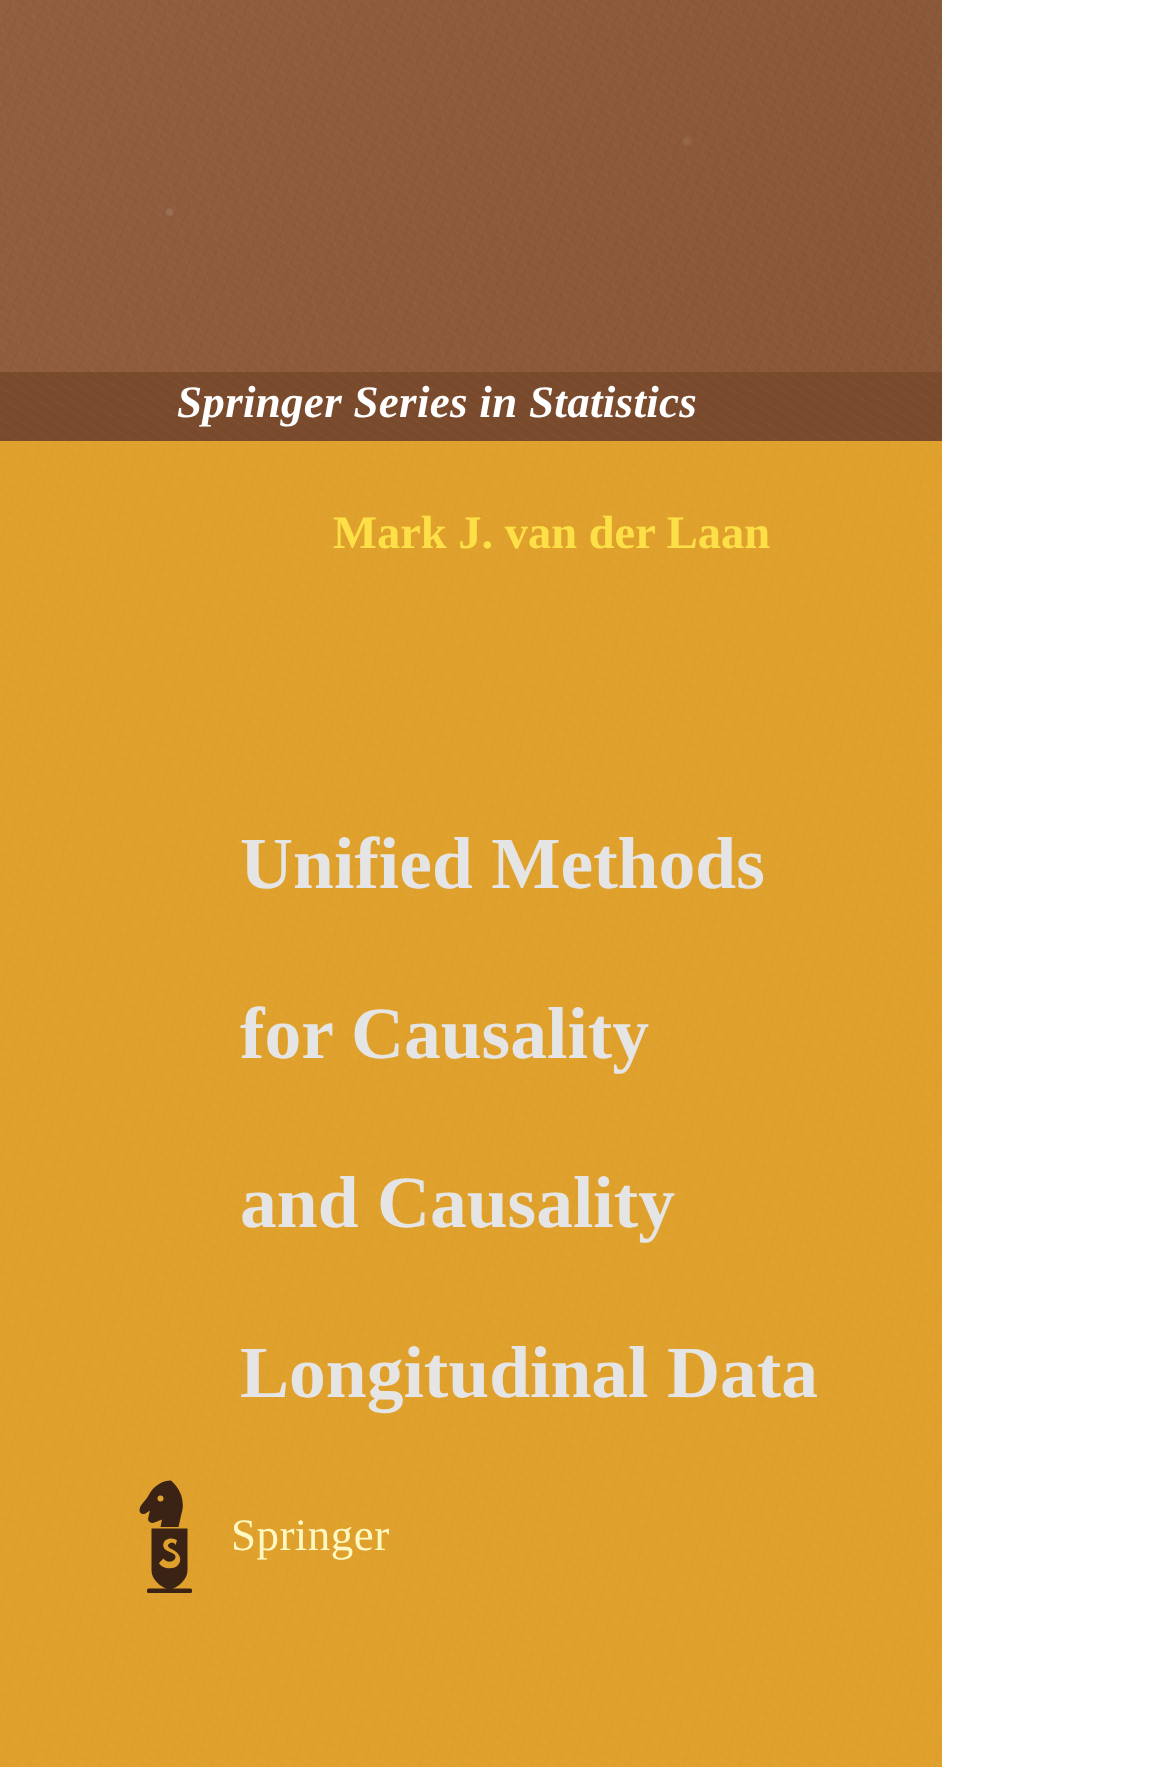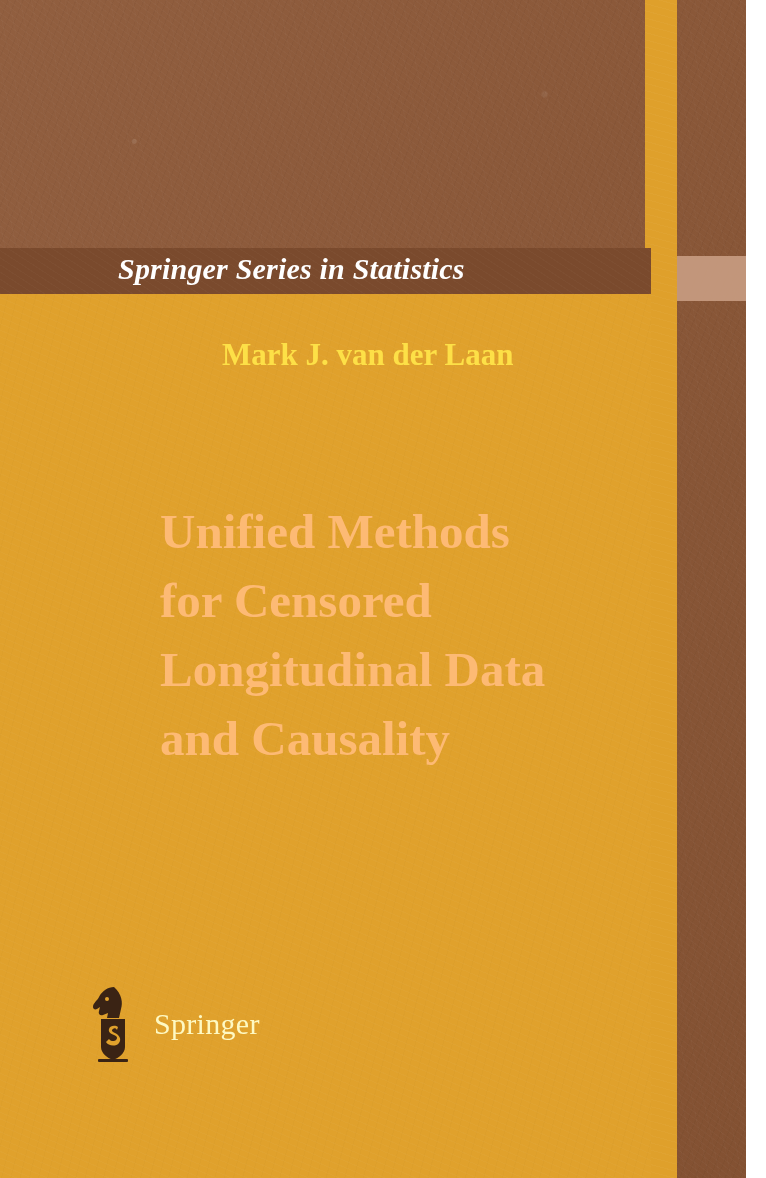--- a/index.html
+++ b/index.html
@@ -8,21 +8,21 @@
     background: #ffffff;
   }
   body {
     width: 766px;
     height: 1178px;
     font-family: "Liberation Serif", serif;
   }
 
   #cover {
     position: relative;
-    width: 746px;
+    width: 628px;
     height: 1178px;
     overflow: hidden;
     background: #8a5434;
   }
 
   
   .bg-brown {
     position: absolute;
     inset: 0;
     background:
@@ -144,22 +144,23 @@
     position: absolute;
     left: 160px;
     top: 497px;
     width: 480px;
   }
   .title-line {
     font-family: "Liberation Serif", serif;
     font-weight: bold;
     font-size: 49px;
     line-height: 69px;
-    color: #fdba74;
+    color: #e5e5e5;
     white-space: nowrap;
+    margin-top: 44px;
   }
 
   
   .publisher {
     position: absolute;
     left: 88px;
     top: 985px;
     display: flex;
     align-items: center;
     gap: 16px;
@@ -199,23 +200,23 @@
     <div class="tex"></div>
   </div>
   <div class="series-text">Springer Series in Statistics</div>
 
   <div class="authors">
     <div class="author-line">Mark J. van der Laan</div>
   </div>
 
   <div class="title">
     <div class="title-line">Unified Methods</div>
-    <div class="title-line">for Censored</div>
+    <div class="title-line">for Causality</div>
+    <div class="title-line">and Causality</div>
     <div class="title-line">Longitudinal Data</div>
-    <div class="title-line">and Causality</div>
   </div>
 
   <div class="publisher">
     <div class="springer-mark">
       <svg viewBox="0 0 50 78" width="50" height="78" aria-hidden="true">
         <g fill="#3a2314">
 
           <path d="M26 2 C20 2 14 6 11 12 C9 16 5 18 5 22 C5 24 7 25 9 24 L12 22 L11 26 C10 29 12 31 15 30 L20 28 L19 33 L31 33 L33 24 C35 18 34 9 26 2 Z"></path>
           <circle cx="19" cy="14" r="2" fill="#e0a12c"></circle>
 

